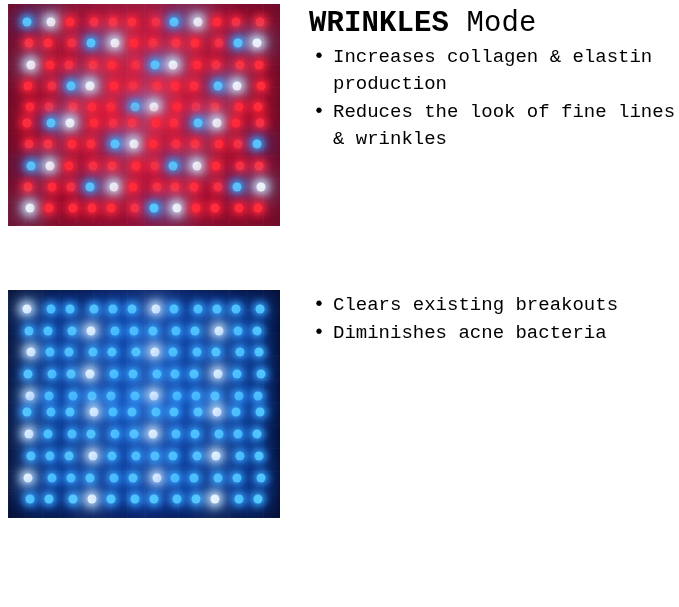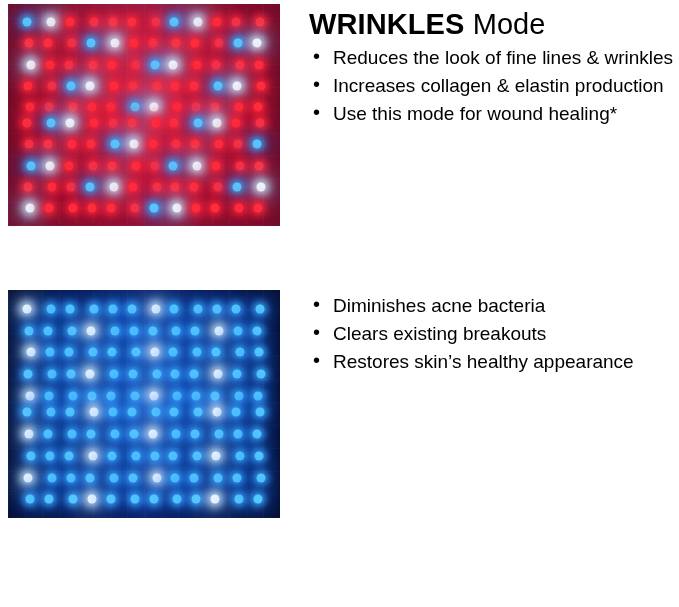--- a/index.html
+++ b/index.html
@@ -89,20 +89,21 @@
   }
   .led.white {
     background: #eaf6ff;
     box-shadow: 0 0 8px 4px rgba(210,235,255,0.9), 0 0 20px 9px rgba(120,190,255,0.5);
   }
 
   
   .content {
     margin-left: 29px;
     padding-top: 2px;
+    font-family: Liberation Mono, monospace;
   }
   .mode-title {
     font-size: 29px;
     line-height: 36px;
     font-weight: normal;
     margin: 0 0 2px 0;
     letter-spacing: 0.1px;
   }
   .mode-title .strong {
     font-weight: bold;
@@ -266,23 +267,22 @@
           <span class="led white" style="left:169.4px;top:203.8px"></span>
           <span class="led red" style="left:188.3px;top:203.8px"></span>
           <span class="led red" style="left:207.2px;top:203.8px"></span>
           <span class="led red" style="left:231.2px;top:203.8px"></span>
           <span class="led red" style="left:250.1px;top:203.8px"></span>
         </div>
     </div>
     <div class="content">
       <h2 class="mode-title"><span class="strong">WRINKLES</span><span> Mode</span></h2>
       <ul class="bullets">
+        <li>Increases collagen &amp; elastin production</li>
         <li>Reduces the look of fine lines &amp; wrinkles</li>
-        <li>Increases collagen &amp; elastin production</li>
-        <li>Use this mode for wound healing*</li>
       </ul>
     </div>
   </div>
 
   <div class="section section-acne">
     <div class="panel panel-acne">
       <div class="board board-acne"></div>
       <div class="traces"></div>
       <div class="leds" id="leds-acne">
           <span class="led white" style="left:18.9px;top:18.7px"></span>
@@ -402,21 +402,20 @@
           <span class="led blue" style="left:145.5px;top:209.3px"></span>
           <span class="led blue" style="left:169.4px;top:209.3px"></span>
           <span class="led blue" style="left:188.3px;top:209.3px"></span>
           <span class="led white" style="left:207.2px;top:209.3px"></span>
           <span class="led blue" style="left:231.2px;top:209.3px"></span>
           <span class="led blue" style="left:250.1px;top:209.3px"></span>
         </div>
     </div>
     <div class="content">
       <ul class="bullets">
+        <li>Clears existing breakouts</li>
         <li>Diminishes acne bacteria</li>
-        <li>Clears existing breakouts</li>
-        <li>Restores skin’s healthy appearance</li>
       </ul>
     </div>
   </div>
 
 
 </div>
 
 </body></html>

